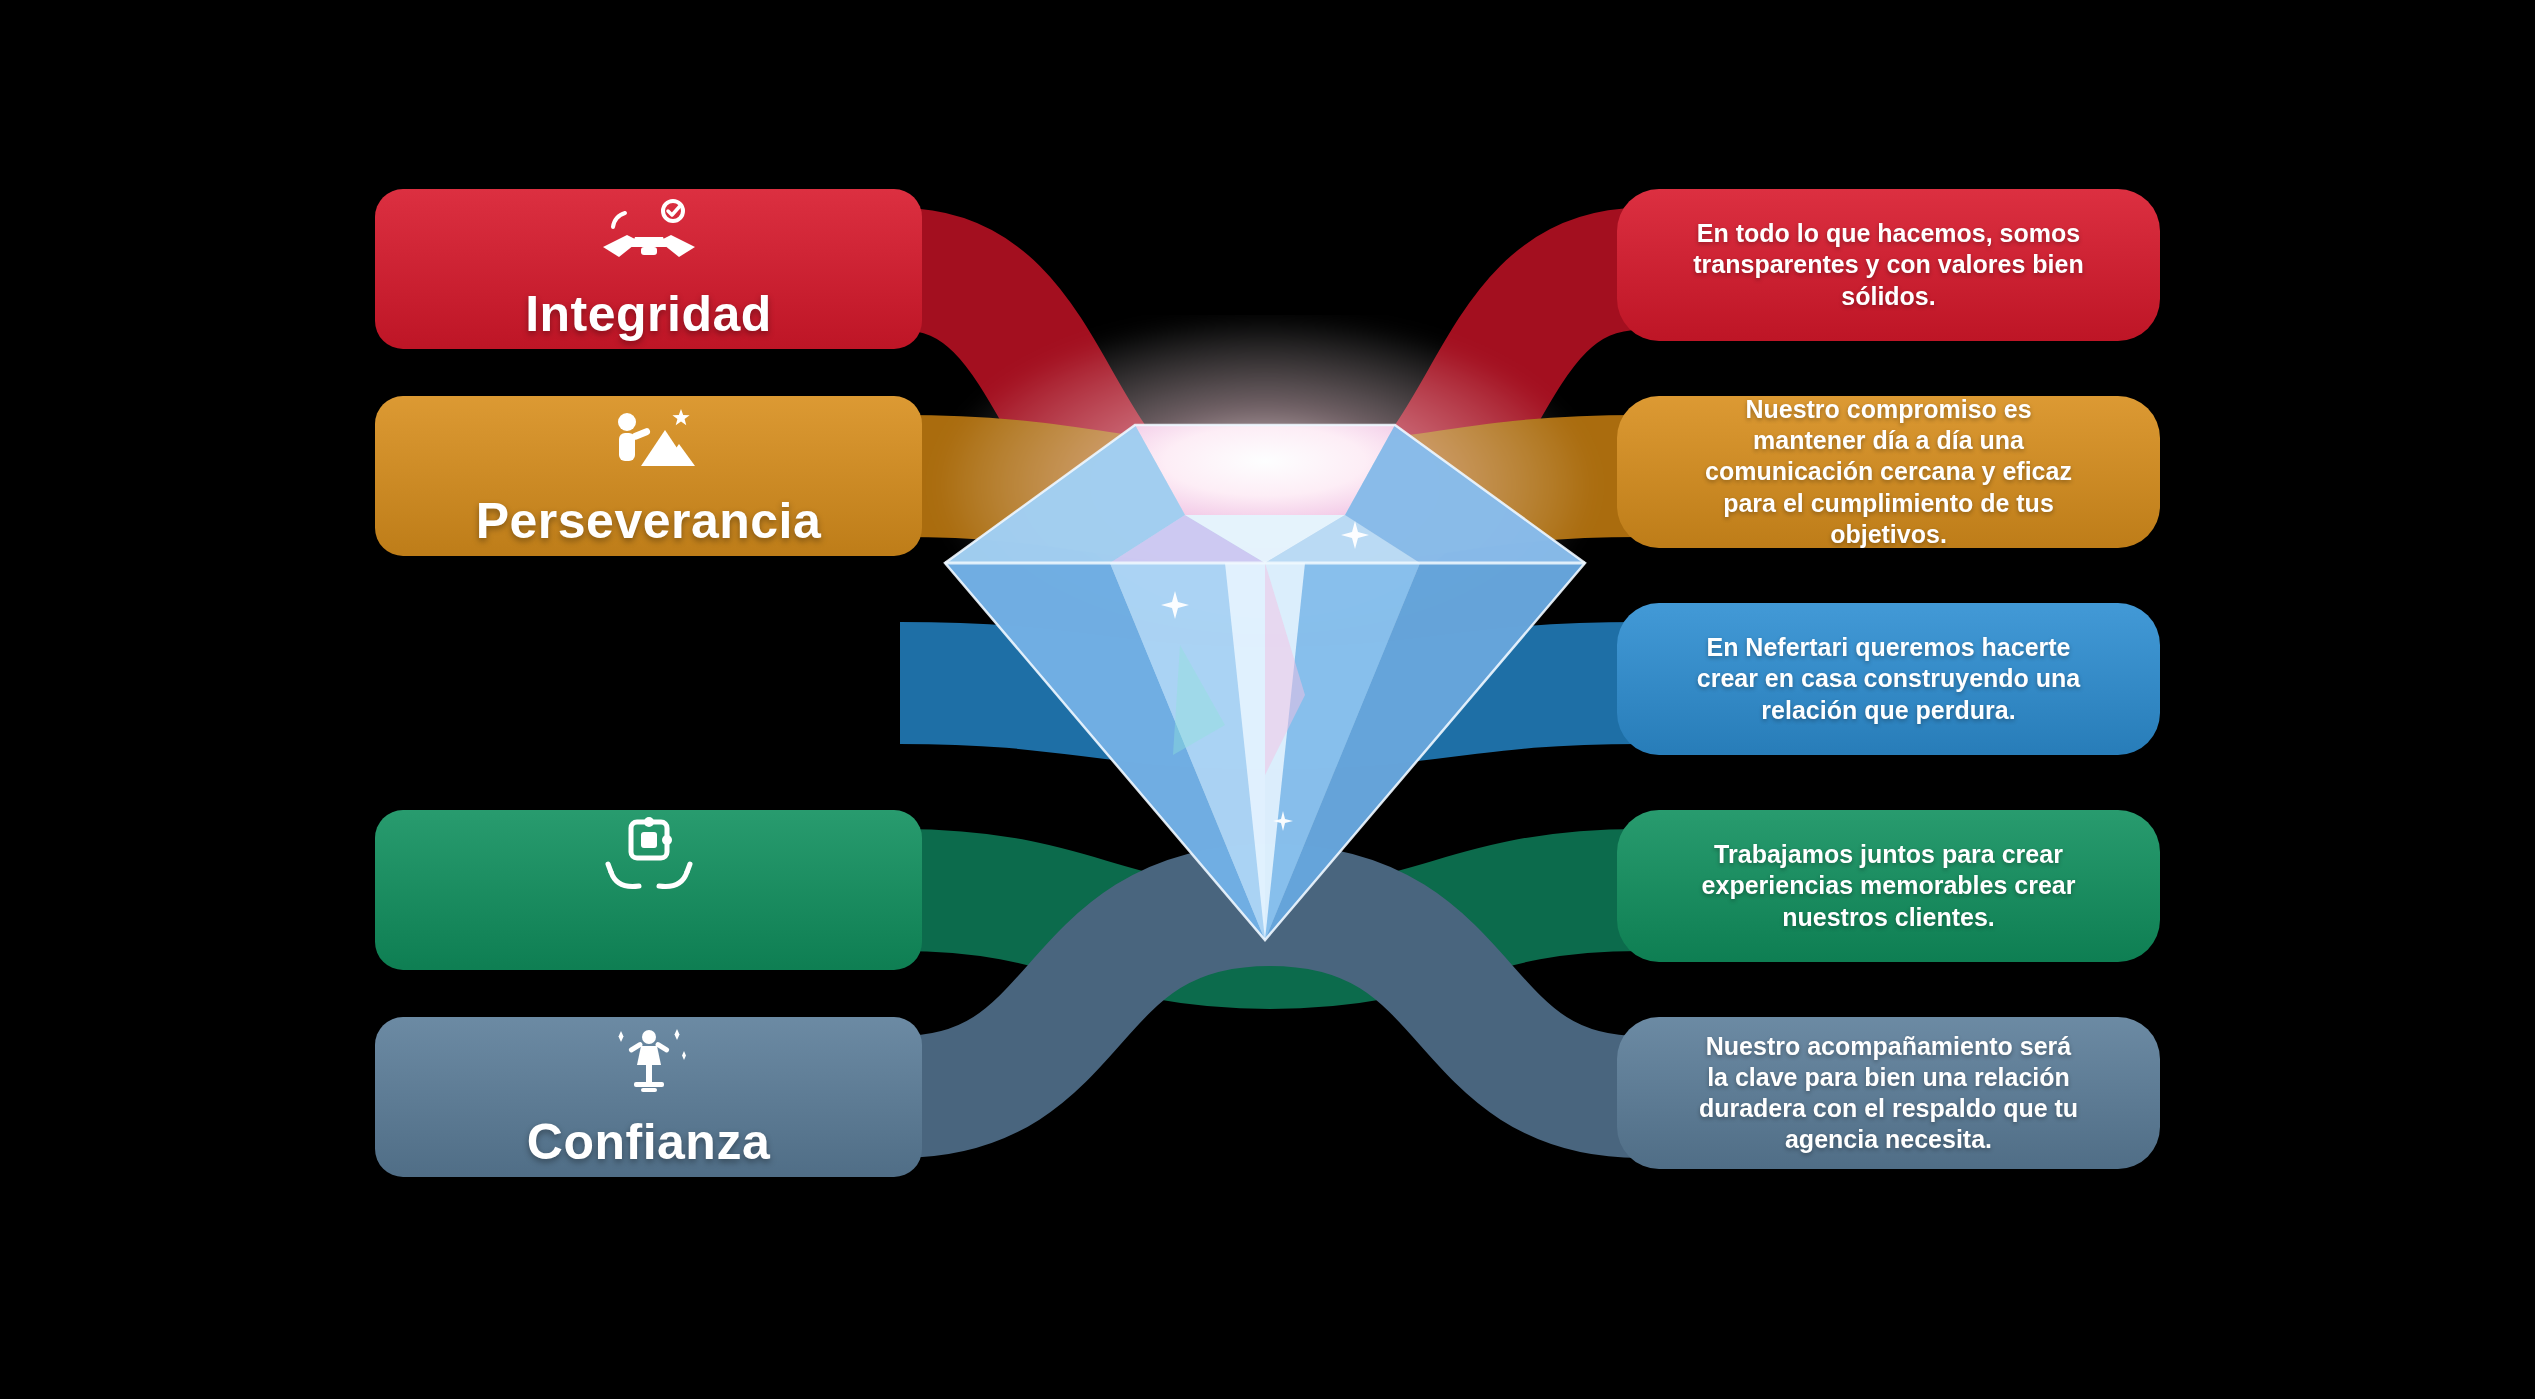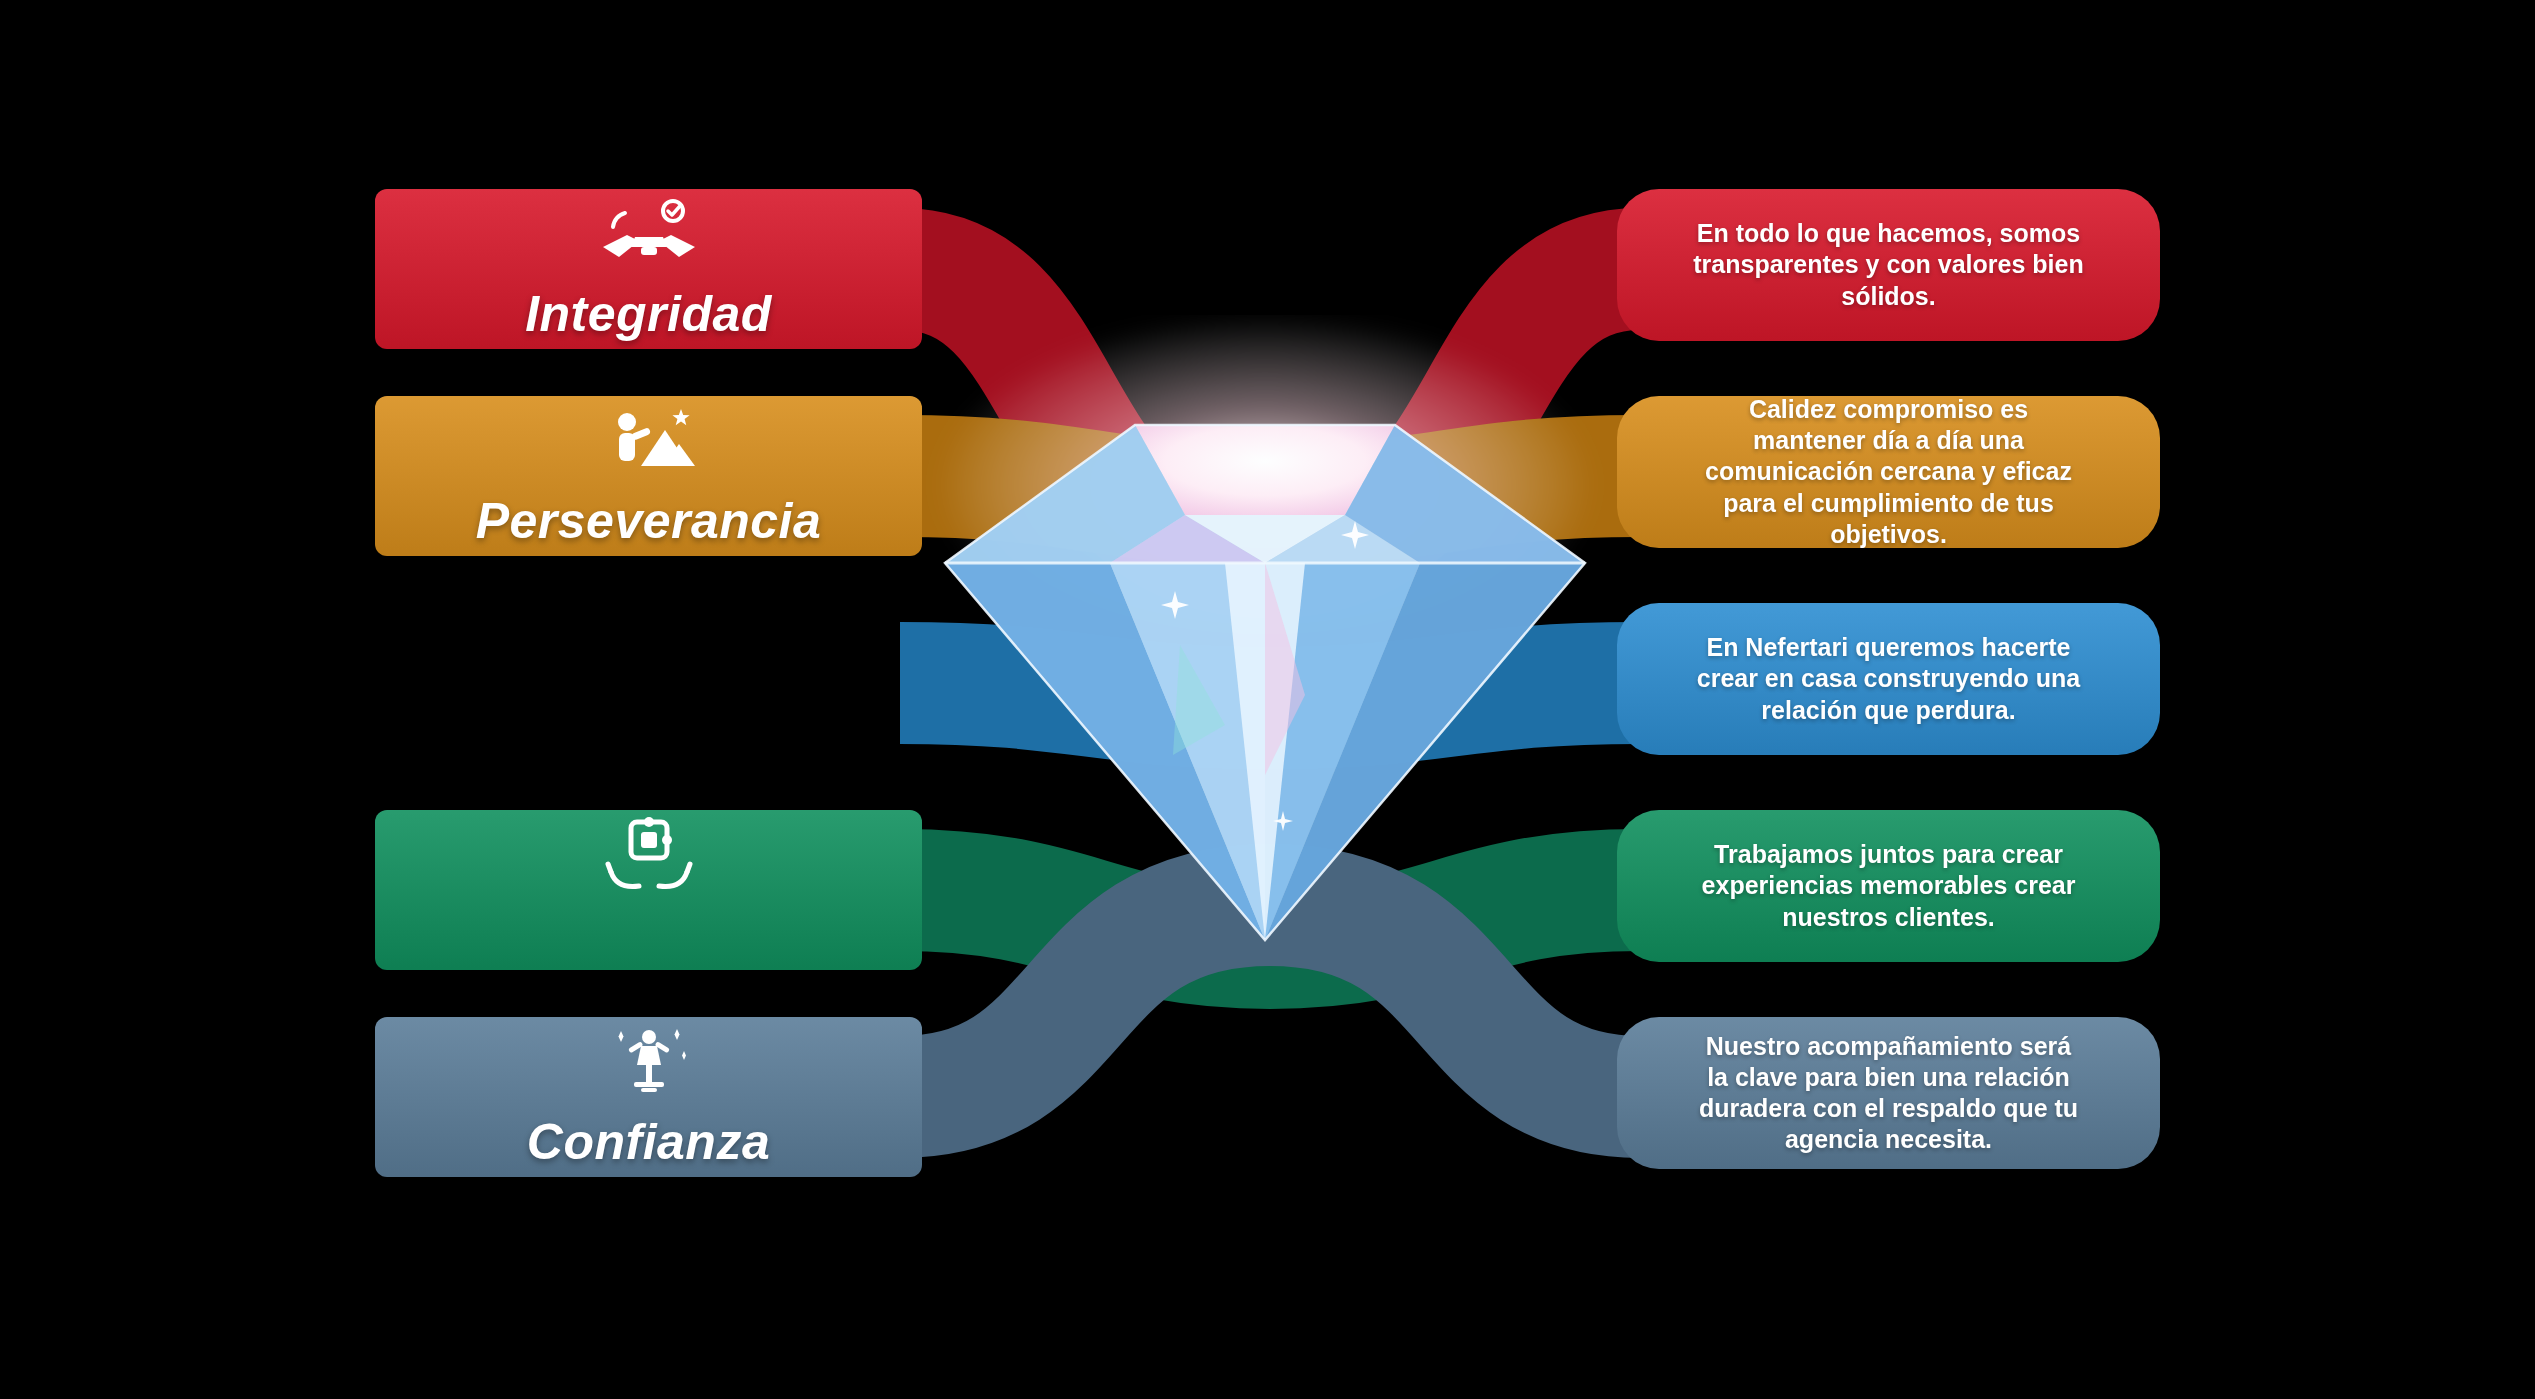--- a/index.html
+++ b/index.html
@@ -1,23 +1,23 @@
 <!DOCTYPE html>
 <html><head>
 <meta charset="utf-8">
 <style>
   html,body{margin:0;padding:0;background:#000;}
   .canvas{position:relative;width:2535px;height:1399px;background:#000;overflow:hidden;
           font-family:"Liberation Sans",sans-serif;}
   #ribbons{position:absolute;left:0;top:0;z-index:1;}
   #diamond-wrap{position:absolute;left:865px;top:315px;width:800px;height:700px;z-index:2;}
-  .pill{position:absolute;left:375px;width:547px;height:160px;border-radius:12px;z-index:3;
+  .pill{position:absolute;left:375px;width:547px;height:160px;border-radius:28px;z-index:3;
         display:flex;flex-direction:column;align-items:center;justify-content:flex-end;
         padding-bottom:10px;box-sizing:border-box;
-        background-image:linear-gradient(180deg,rgba(255,255,255,.10),rgba(0,0,0,.12));font-style:italic;}
+        background-image:linear-gradient(180deg,rgba(255,255,255,.10),rgba(0,0,0,.12));}
   .pill .icon{position:absolute;top:6px;left:50%;transform:translateX(-50%);line-height:0;}
   .pill-label{color:#fff;font-weight:bold;font-size:50px;letter-spacing:.5px;line-height:1;
         text-shadow:0 3px 6px rgba(0,0,0,.35);white-space:nowrap;}
   .desc{position:absolute;left:1617px;width:543px;height:152px;border-radius:42px;z-index:3;
         display:flex;align-items:center;justify-content:center;box-sizing:border-box;padding:6px 24px;
         background-image:linear-gradient(180deg,rgba(255,255,255,.10),rgba(0,0,0,.12));}
   .desc p{margin:0;color:#fff;font-weight:bold;font-size:25px;line-height:1.25;text-align:center;
         white-space:pre-line;text-shadow:0 2px 4px rgba(0,0,0,.3);}
   .r0{top:189px}.r1{top:396px}.r2{top:603px}.r3{top:810px}.r4{top:1017px}
   .c-red{background-color:#d8182b}
@@ -118,21 +118,21 @@
           <rect x="31" y="32" width="19" height="7" rx="3.5" transform="rotate(-22 31 35)"></rect>
           <polygon points="40,64 64,28 88,64"></polygon>
           <polygon points="62,64 78,42 94,64"></polygon>
           <polygon points="80,7 82.2,12.9 88.6,13.2 83.6,17.1 85.3,23.3 80,19.6 74.7,23.3 76.4,17.1 71.4,13.2 77.8,12.9"></polygon>
         </g>
       </svg>
     </span>
     <span class="pill-label">Perseverancia</span>
   </div>
   <div class="desc c-orange r1">
-    <p>Calidez compromiso es
+    <p>Nuestro compromiso es
 mantener día a día una
 comunicación cercana y eficaz
 para el cumplimiento de tus
 objetivos.</p>
   </div>
 
   <div class="desc c-blue r2">
     <p>En Nefertari queremos hacerte
 crear en casa construyendo una
 relación que perdura.</p>

